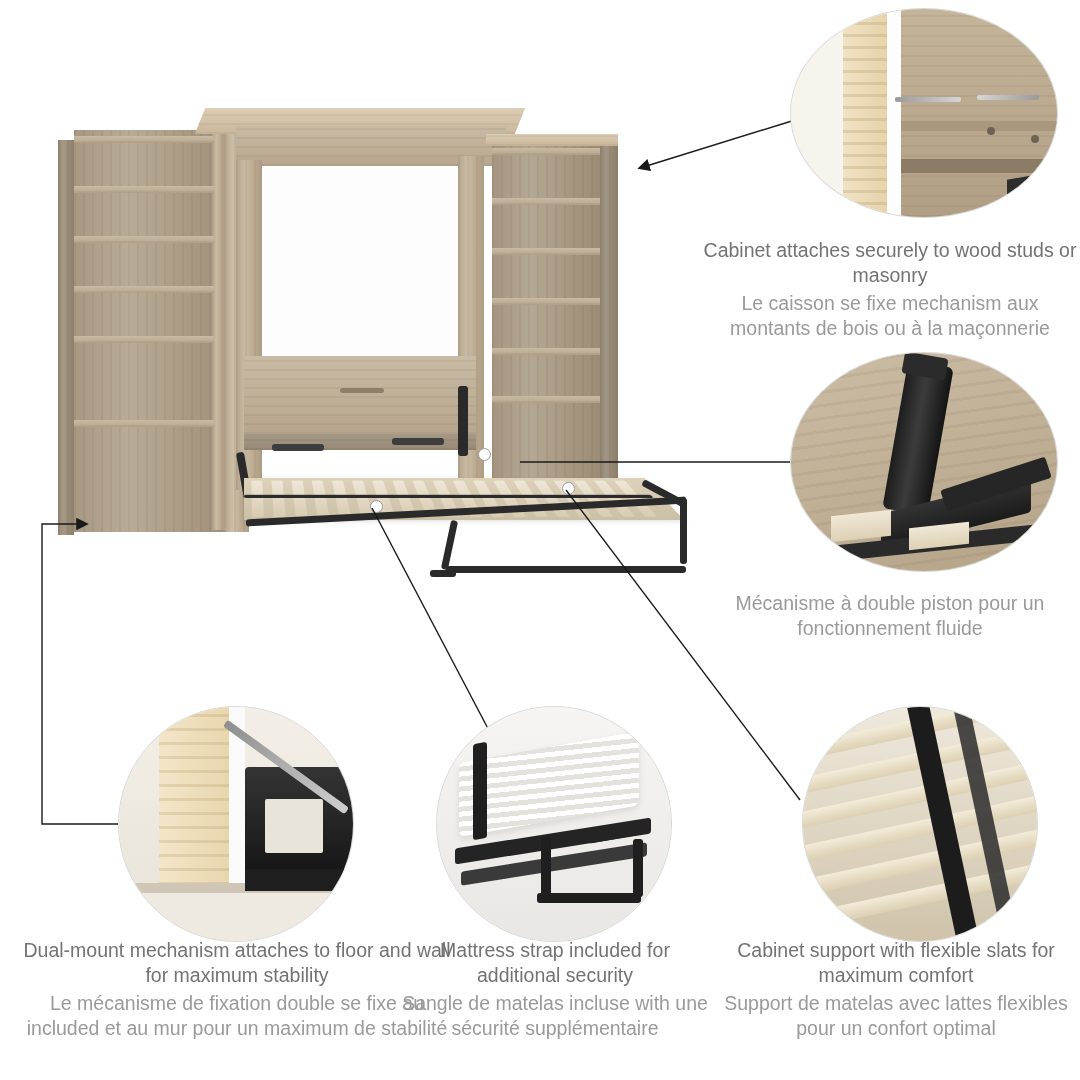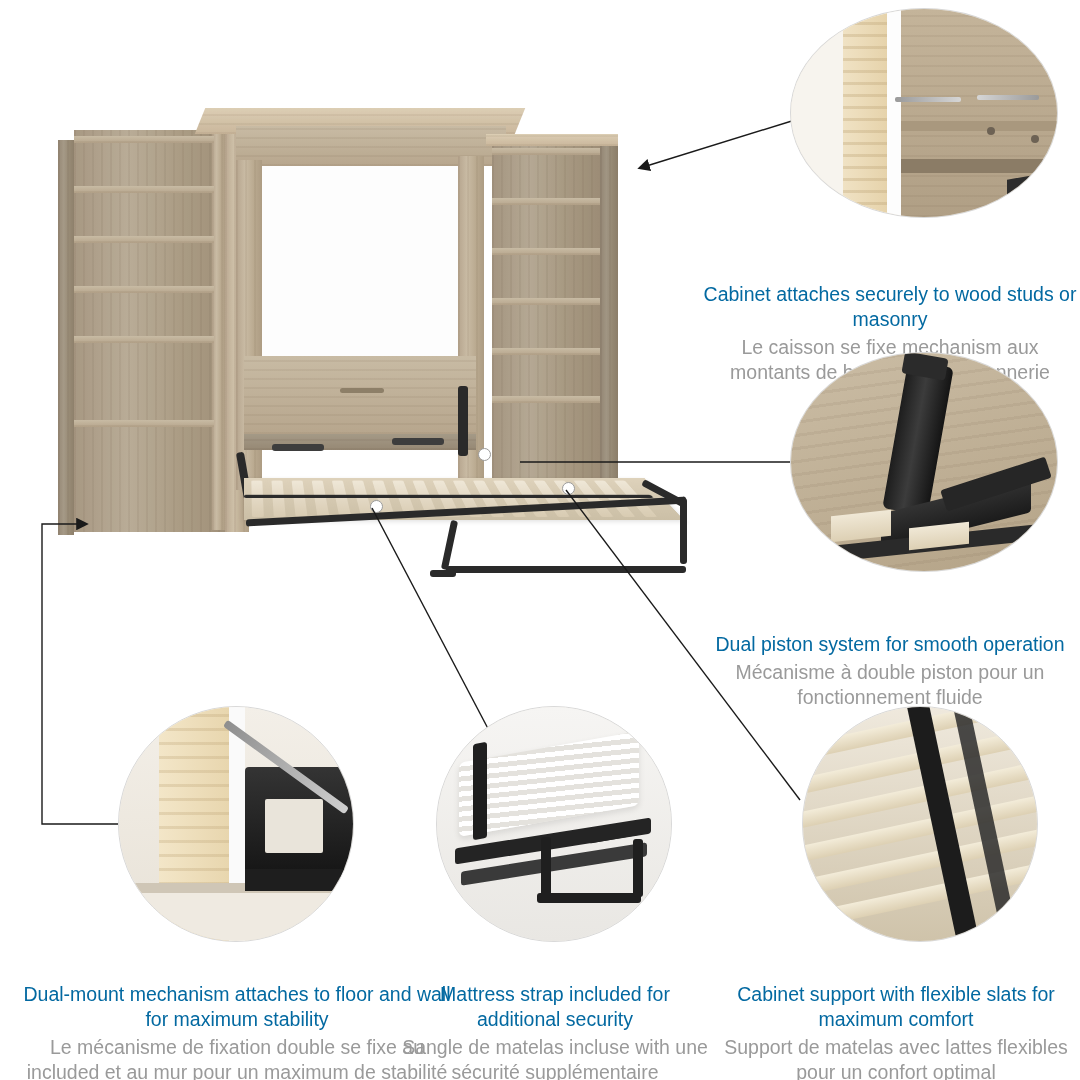--- a/index.html
+++ b/index.html
@@ -19,21 +19,21 @@
     position:absolute;
     border-radius:50%;
     overflow:hidden;
     border:1px solid #d8d8d8;
     background:#f2efe9;
   }
   .callout .inner { position:absolute; inset:0; }
 
   
   .caption { position:absolute; text-align:center; line-height:1.28; }
-  .caption .en { font-size:19.5px; color:#0369a1;margin-top:44px; }
+  .caption .en { font-size:19.5px; color:#737373; }
   .caption .fr { font-size:19.5px; color:#9a9a9a; margin-top:3px; }
 
   
   svg.lines { position:absolute; inset:0; width:1080px; height:1080px; pointer-events:none; }
 
   
   .furniture { position:absolute; left:40px; top:100px; width:680px; height:500px; }
 
   
   .wood-v {
@@ -208,21 +208,20 @@
                   background:#262626; transform:rotate(-18deg); border-radius:3px;"></div>
       <div style="position:absolute; left:34px; top:182px; width:220px; height:16px;
                   background:#2a2a2a; transform:skewY(-6deg);"></div>
       <div style="position:absolute; left:40px; top:160px; width:60px; height:26px;
                   background:linear-gradient(180deg,#f0e8d6,#ddd0b4); transform:skewY(-6deg);"></div>
       <div style="position:absolute; left:118px; top:172px; width:60px; height:22px;
                   background:linear-gradient(180deg,#f0e8d6,#ddd0b4); transform:skewY(-6deg);"></div>
     </div>
   </div>
   <div class="caption" style="left:706px; top:588px; width:368px;">
-    <div class="en">Dual piston system for smooth operation</div>
     <div class="fr">Mécanisme à double piston pour un fonctionnement fluide</div>
   </div>
 
   <div class="callout" style="left:118px; top:706px; width:236px; height:236px;">
     <div class="inner" style="background:linear-gradient(180deg,#f3efe8,#e8e2d7);">
       <div style="position:absolute; left:40px; top:0; width:70px; height:100%;
                   background:repeating-linear-gradient(0deg,rgba(190,165,120,.30) 0 3px,rgba(255,255,255,0) 3px 14px),
                              linear-gradient(90deg,#f3e6c8,#e8d6ae);"></div>
       <div style="position:absolute; left:110px; top:0; width:16px; height:100%; background:#fafafa;"></div>
       <div style="position:absolute; left:126px; top:60px; width:110px; height:110px;

